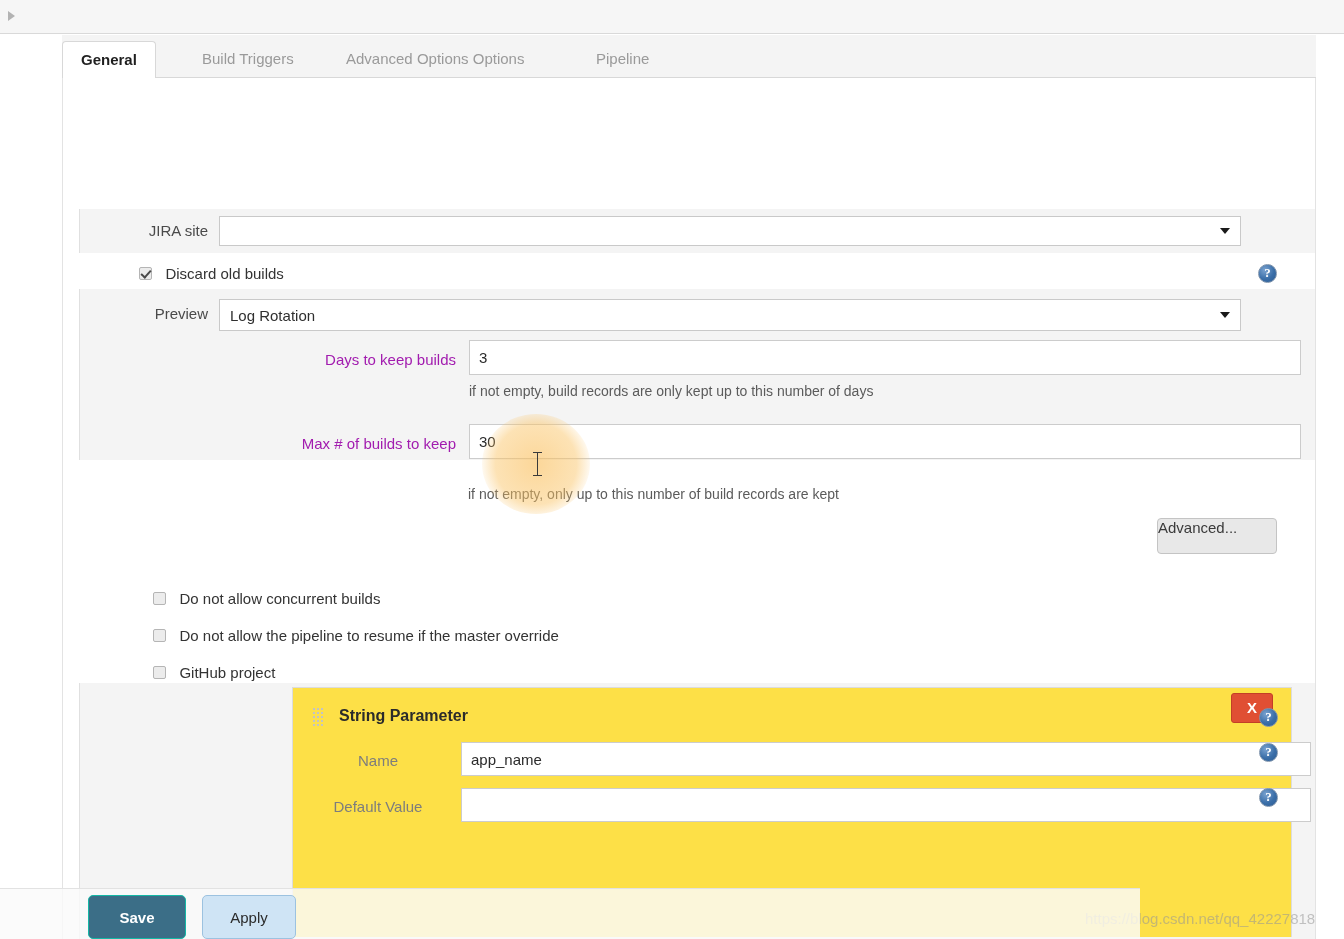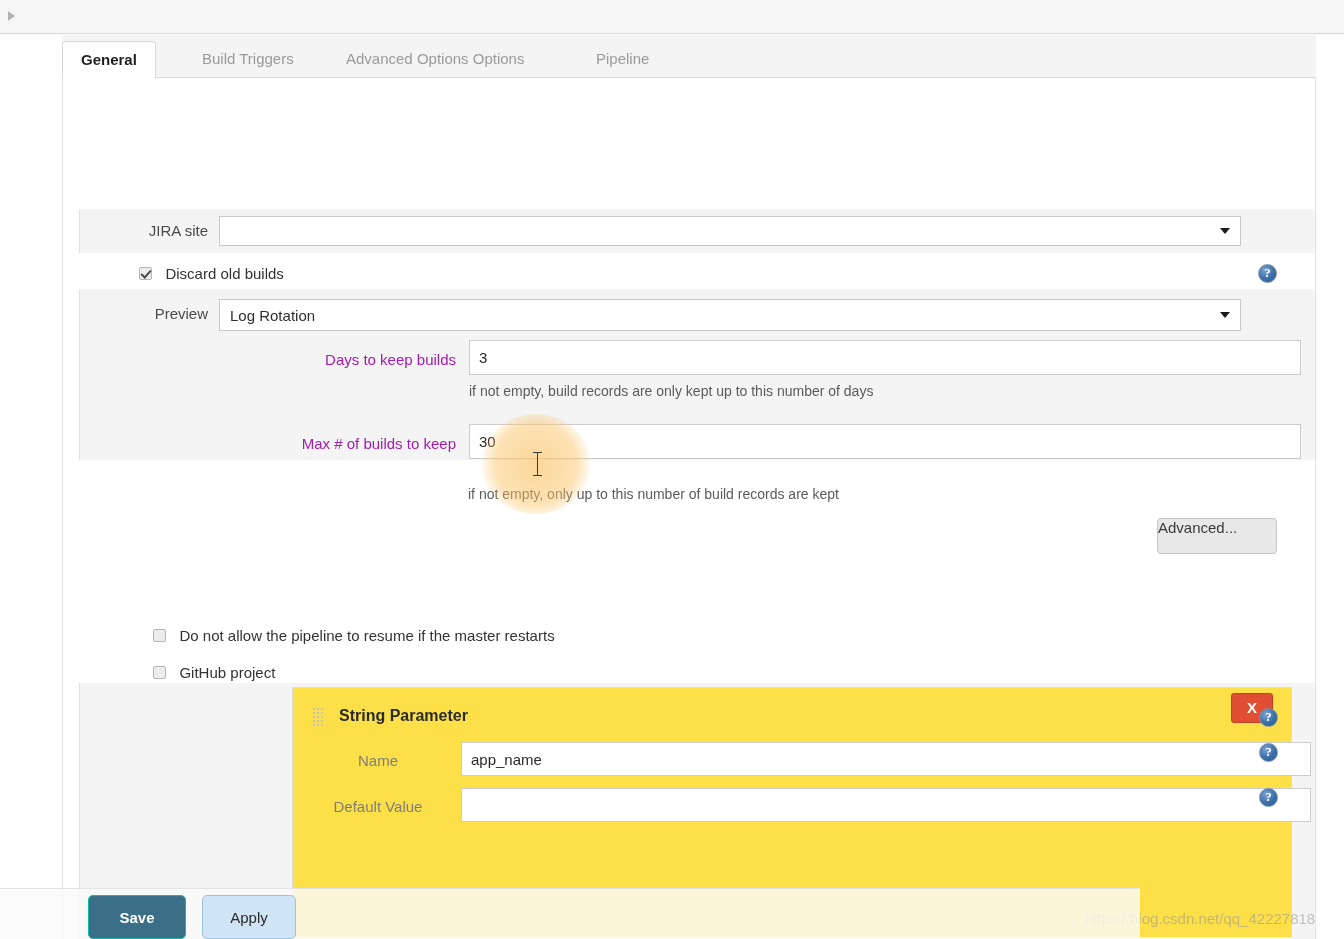--- a/index.html
+++ b/index.html
@@ -508,25 +508,31 @@
       <div class="sub-field-lbl" style="left:70px; top:146px; width:306px;">Max # of builds to keep</div>
       <input class="text-input" style="left: 389px; top: 135px; width: 832px; height: 35px;" value="30">
     </div>
 
     <div class="help-note" style="left:405px; top:408px;">if not empty, only up to this number of build records are kept</div>
     <div class="btn-grey" style="left:1094px; top:440px; width:118px; height:34px;">
       <span>Advanced...</span>
     </div>
     <div style="position:absolute; left:16px; top:382px; width:1236px; height:115px; background:#f4f4f4; border-left:1px solid #e0e0e0; box-sizing:border-box; z-index:-1;"></div>
 
+    <div class="opt-row" style="top:501px;">
+      <div class="cbwrap">
+        <span class="cb"></span>
+        <span class="cb-label">Do not allow concurrent builds</span>
+      </div>
+    </div>
 
     <div class="opt-row" style="top:538px;">
       <div class="cbwrap">
         <span class="cb"></span>
-        <span class="cb-label">Do not allow the pipeline to resume if the master restarts</span>
+        <span class="cb-label">Do not allow the pipeline to resume if the master override</span>
       </div>
     </div>
 
     <div class="opt-row" style="top:575px;text-align:center;">
       <div class="cbwrap">
         <span class="cb"></span>
         <span class="cb-label">GitHub project</span>
       </div>
     </div>
 

